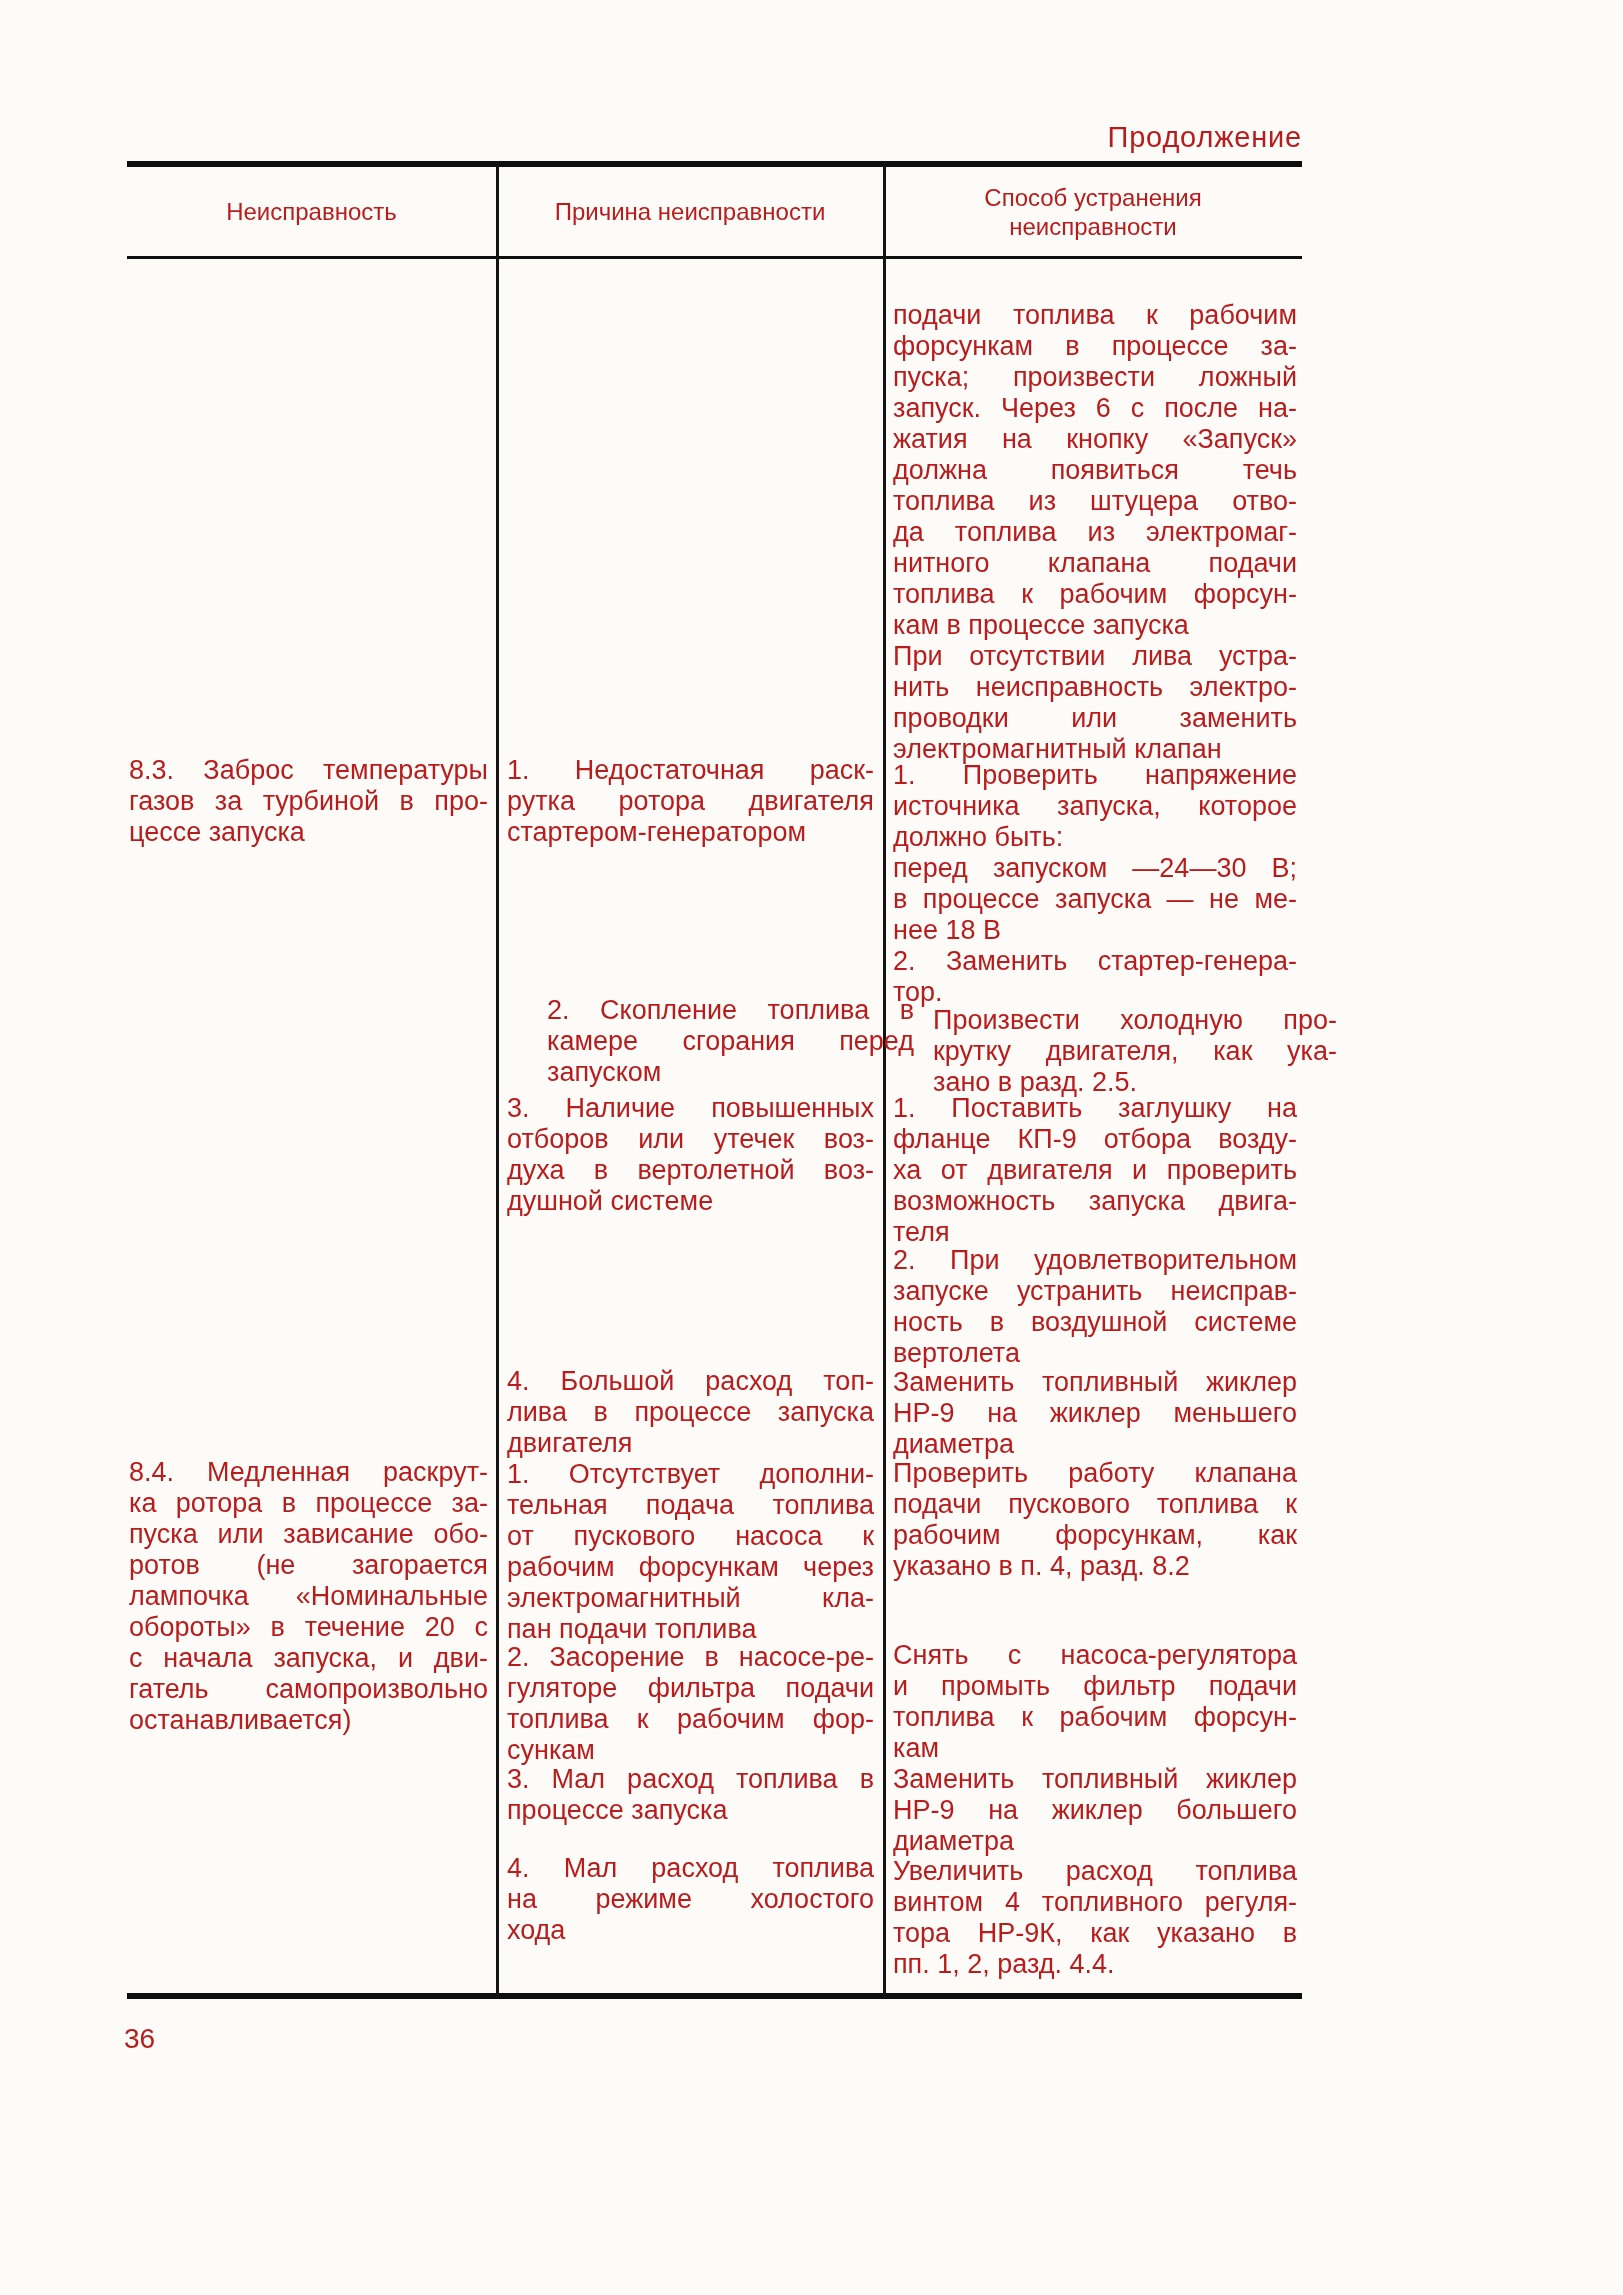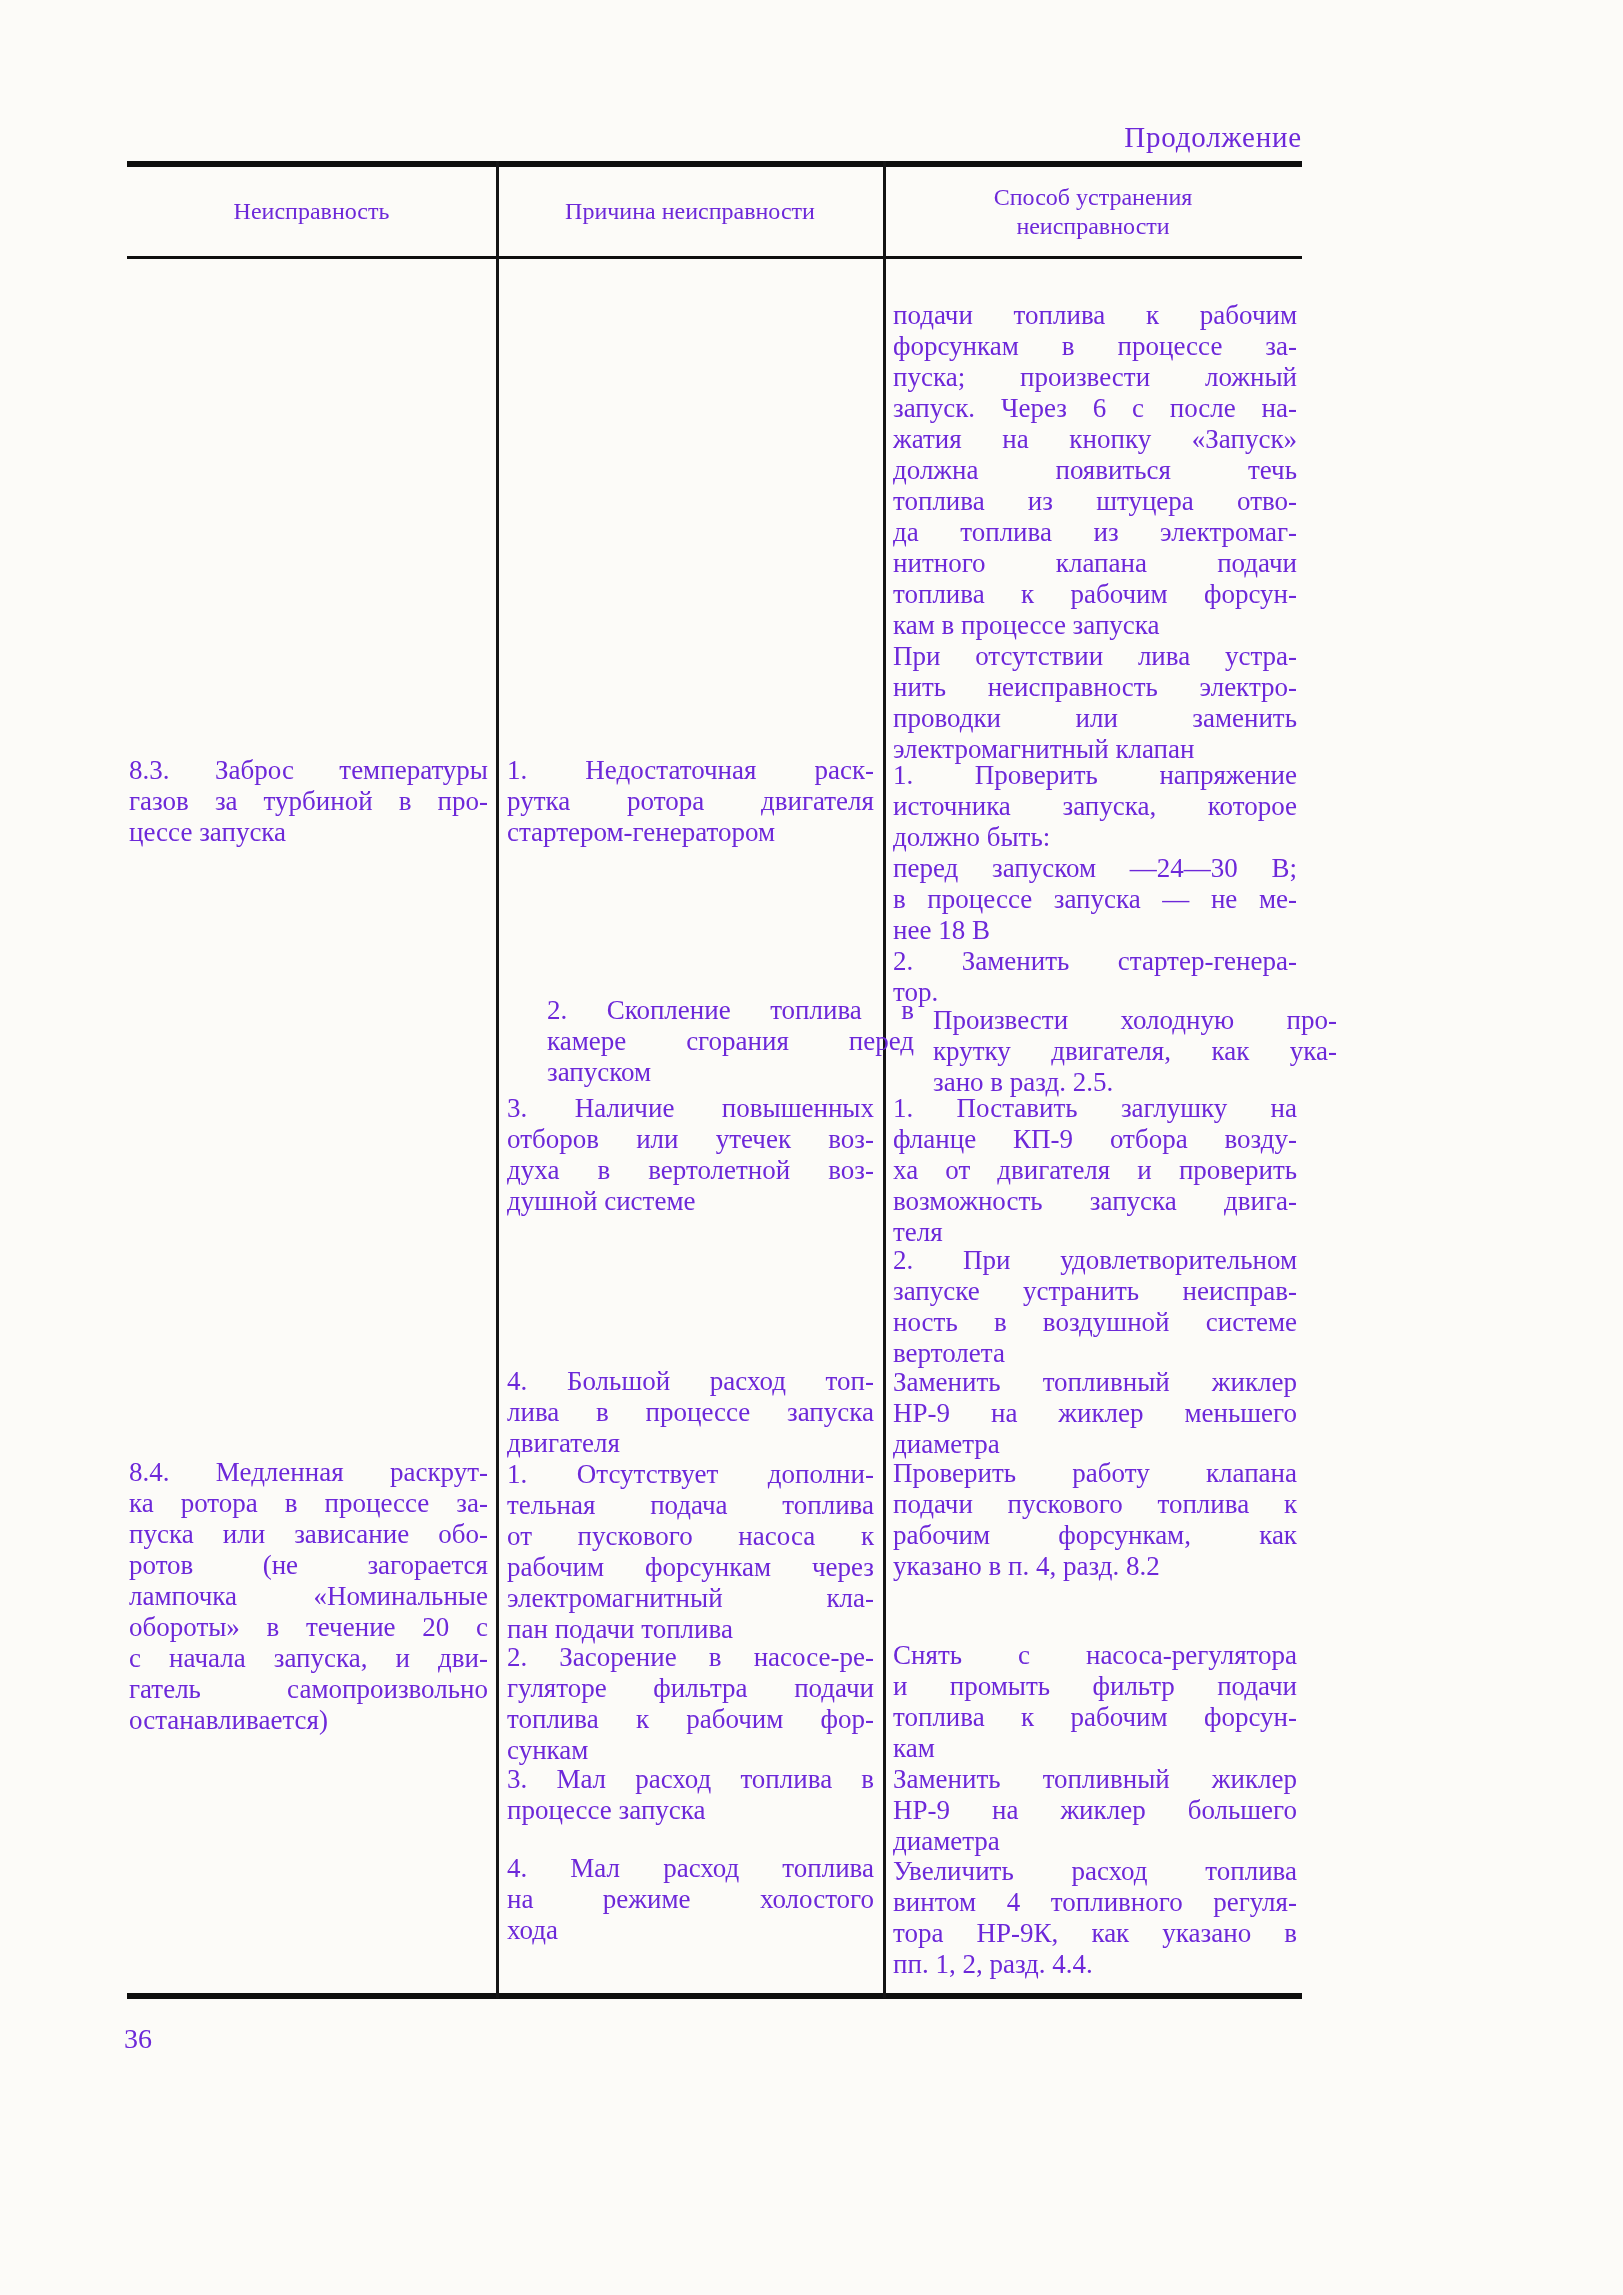--- a/index.html
+++ b/index.html
@@ -2,22 +2,22 @@
 <html style="font-size:13.6px"><head>
 <meta charset="utf-8">
 <style>
   html,body { margin:0; padding:0; }
   body { background:#e8e6e0; }
   .page {
     position:relative;
     width:1623px; height:2295px;
     margin:0 auto;
     background:#fcfbf8;
-    color:#6d28d9;
-    font-family:Liberation Serif, serif;
+    color:#b91c1c;
+    font-family:Liberation Sans, sans-serif;
     overflow:hidden;
   }
   .continuation {
     position:absolute; top:121px; left:127px; width:1175px;
     text-align:right; font-size:29px; letter-spacing:0.8px;
   }
   .rule { position:absolute; left:127px; width:1175px; background:#0e0e0e; }
   .rule.top    { top:161px; height:6px; }
   .rule.header { top:256px; height:3.4px; }
   .rule.bottom { top:1993px; height:6px; }

